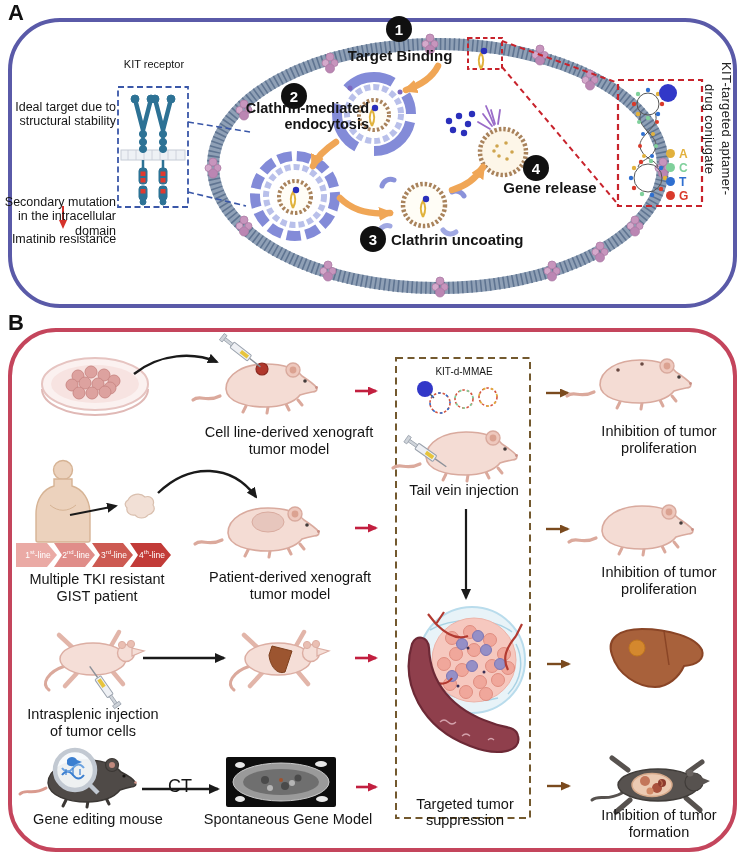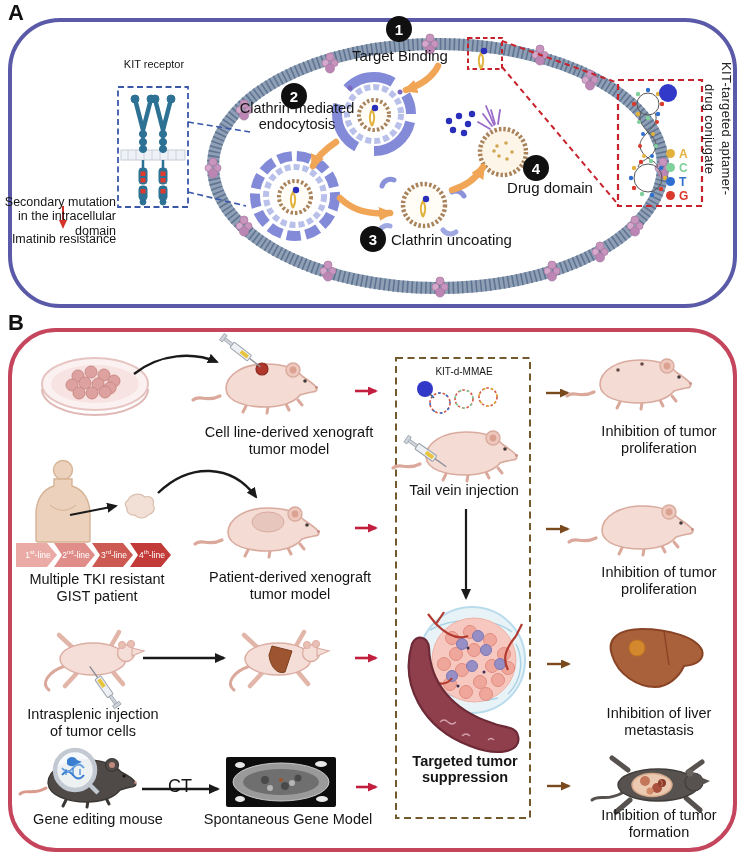--- a/index.html
+++ b/index.html
@@ -7,21 +7,21 @@
           font-family:"Liberation Sans",sans-serif;}
   .panel{position:absolute;box-sizing:border-box;background:transparent;}
   #panelA-border{left:8px;top:18px;width:729px;height:290px;border:4.5px solid #5a5aa8;border-radius:52px;}
   #panelB-border{left:8px;top:328px;width:729px;height:524px;border:4.5px solid #c4455c;border-radius:48px;}
   svg{position:absolute;left:0;top:0;}
   .t{position:absolute;color:#151515;white-space:pre-line;line-height:1.15;}
   .c{text-align:center;} .r{text-align:right;}
   .panel-letter{font-size:22px;font-weight:bold;color:#111;}
   .badge{position:absolute;width:26px;height:26px;border-radius:50%;background:#101010;color:#fff;
          font-size:15px;font-weight:bold;display:flex;align-items:center;justify-content:center;}
-  .steplbl{font-size:15px;font-weight:normal;}
+  .steplbl{font-size:15px;font-weight:bold;}
   .note{font-size:12.5px;}
   .blbl{font-size:14.5px;}
   .legend{position:absolute;left:666px;top:147px;}
   .legend-row{display:flex;align-items:center;height:13px;margin-bottom:1px;}
   .legend-dot{width:9px;height:9px;border-radius:50%;margin-right:4px;display:inline-block;}
   .legend-letter{font-size:12px;font-weight:bold;}
   #vert-title{left:694px;top:44px;width:40px;height:170px;writing-mode:vertical-rl;text-orientation:mixed;
               font-size:13px;color:#222;text-align:center;line-height:1.3;letter-spacing:.3px;}
   .chev-label{position:absolute;width:34px;text-align:center;font-size:8.5px;color:#fff;}
   .chev-label sup{font-size:6px;}
@@ -439,34 +439,36 @@
       <circle cx="650" cy="791" r="3.5" fill="#d28a67"></circle>
         <circle cx="662" cy="783" r="4" fill="#8e3b2e"></circle>
       <path d="M660 780 q4 3 1 6" fill="none" stroke="#b86c50" stroke-width="1.5"></path>
     </g>
   </svg>
 
   <div class="t panel-letter" style="left:8px;top:0px;">A</div>
   <div class="t panel-letter" style="left:8px;top:310px;">B</div>
 
   <div class="t c" style="left:108px;top:58px;width:92px;font-size:11px;">KIT receptor</div>
+  <div class="t r note" style="left:4px;top:100px;width:112px;">Ideal target due to
+structural stability</div>
   <div class="t r note" style="left:0px;top:155px;width:116px;margin-top:40px;">Secondary mutation
 in the intracellular
 domain</div>
   <div class="t c note" style="left:2px;top:232px;width:124px;">Imatinib resistance</div>
 
   <div class="badge" style="left:386px;top:16px;">1</div>
   <div class="t c steplbl" style="left:330px;top:47px;width:140px;">Target Binding</div>
   <div class="badge" style="left:281px;top:83px;">2</div>
-  <div class="t c steplbl" style="left:225px;top:101px;width:144px;font-size:14.5px;line-height:1.1;">Clathrin-mediated
+  <div class="t c steplbl" style="left:225px;top:101px;width:144px;font-size:14.5px;line-height:1.1;text-align:right;">Clathrin-mediated
 endocytosis</div>
   <div class="badge" style="left:360px;top:226px;">3</div>
   <div class="t steplbl" style="left:391px;top:231px;width:145px;">Clathrin uncoating</div>
   <div class="badge" style="left:523px;top:155px;">4</div>
-  <div class="t c steplbl" style="left:494px;top:179px;width:112px;">Drug domain</div>
+  <div class="t c steplbl" style="left:494px;top:179px;width:112px;">Gene release</div>
 
   <div class="legend">
     <div class="legend-row">
         <span class="legend-dot" style="background: rgb(226, 177, 60);"></span>
         <span class="legend-letter" style="color: rgb(226, 177, 60);">A</span>
       </div>
     <div class="legend-row">
         <span class="legend-dot" style="background: rgb(127, 208, 155);"></span>
         <span class="legend-letter" style="color: rgb(127, 208, 155);">C</span>
       </div>
@@ -495,25 +497,23 @@
   <div class="t c blbl" style="left:190px;top:811px;width:196px;">Spontaneous Gene Model</div>
   <div class="t c" style="left:166px;top:776px;width:28px;font-size:18px;">CT</div>
 
   <div class="chev-label" style="left:21px;top:549px;"><span>1</span><sup>st</sup><span>-line</span></div>
   <div class="chev-label" style="left:59px;top:549px;"><span>2</span><sup>nd</sup><span>-line</span></div>
   <div class="chev-label" style="left:97px;top:549px;"><span>3</span><sup>rd</sup><span>-line</span></div>
   <div class="chev-label" style="left:135px;top:549px;"><span>4</span><sup>th</sup><span>-line</span></div>
 
   <div class="t c" style="left:398px;top:366px;width:132px;font-size:10px;">KIT-d-MMAE</div>
   <div class="t c blbl" style="left:398px;top:482px;width:132px;">Tail vein injection</div>
-  <div class="t c blbl" style="left:398px;top:754px;width:134px;line-height:1.1;font-weight:bold;">Targeted tumor
+  <div class="t c blbl" style="left:398px;top:797px;width:134px;line-height:1.1;">Targeted tumor
 suppression</div>
 
   <div class="t c blbl" style="left:585px;top:423px;width:148px;">Inhibition of tumor
 proliferation</div>
   <div class="t c blbl" style="left:585px;top:564px;width:148px;">Inhibition of tumor
 proliferation</div>
-  <div class="t c blbl" style="left:585px;top:705px;width:148px;">Inhibition of liver
-metastasis</div>
   <div class="t c blbl" style="left:585px;top:807px;width:148px;">Inhibition of tumor
 formation</div>
 
 </div>
 
 </body></html>

